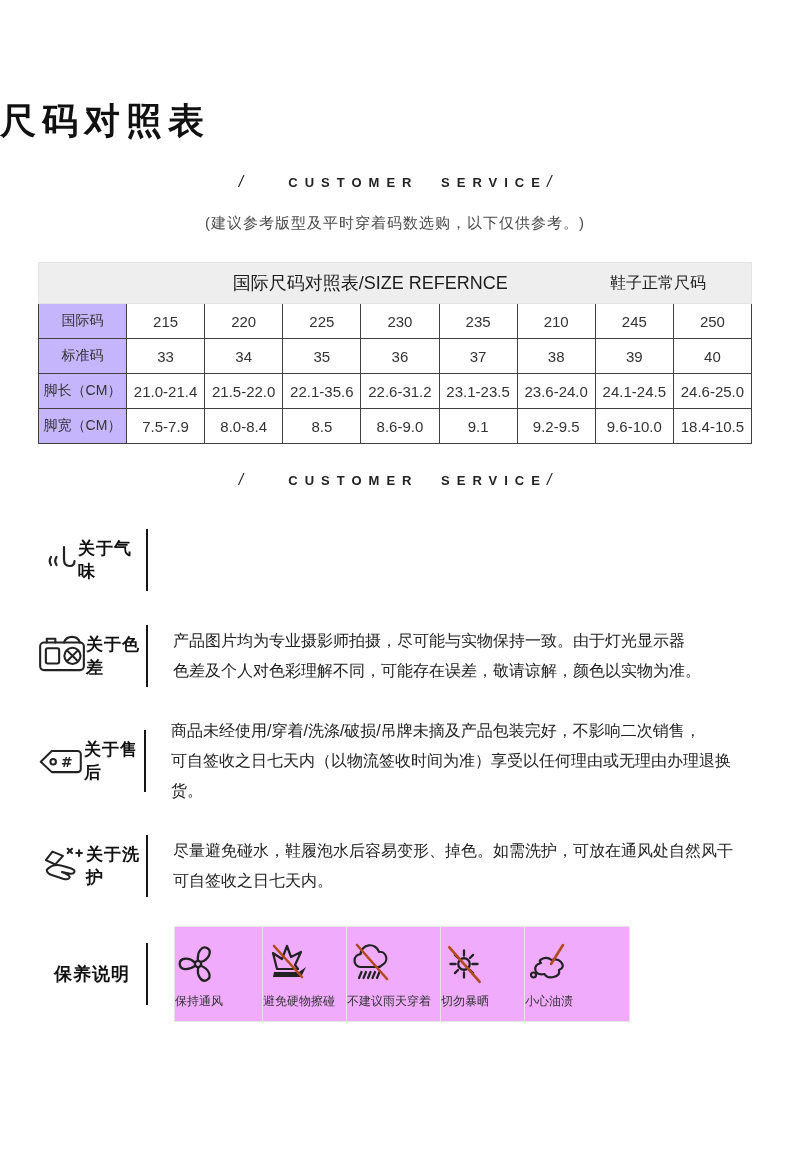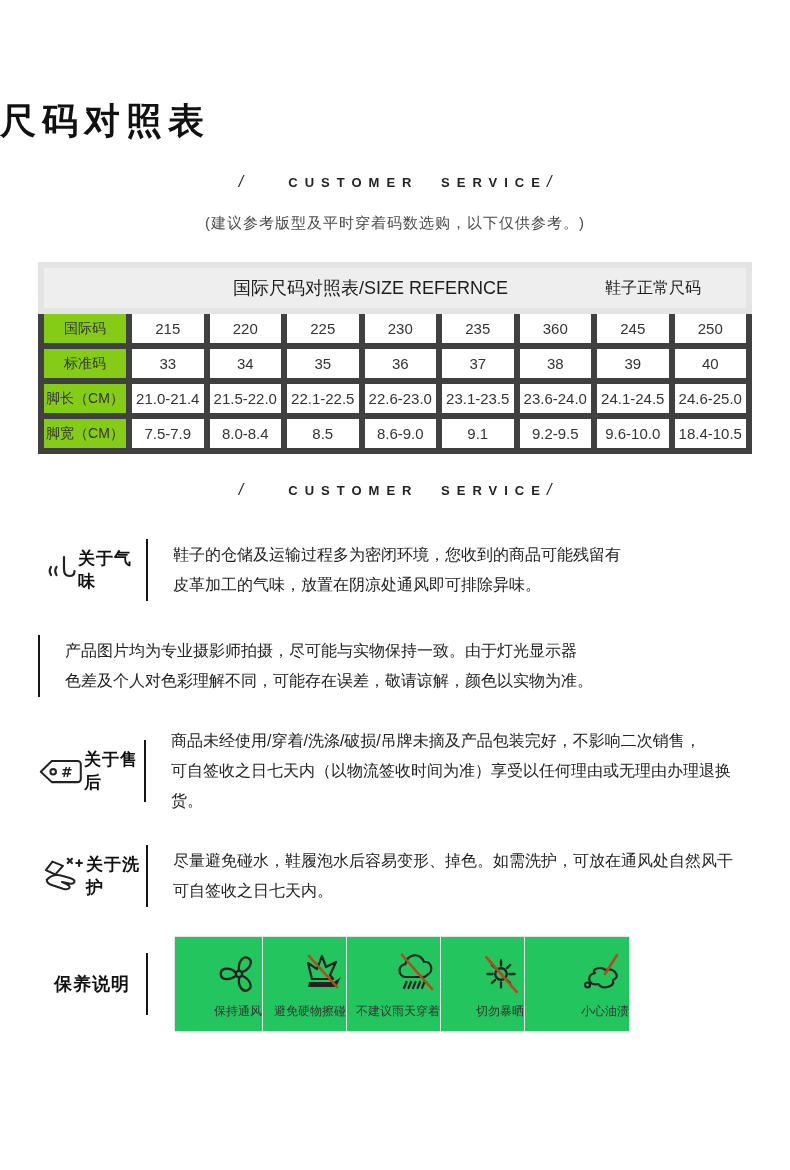--- a/index.html
+++ b/index.html
@@ -18,55 +18,55 @@
     word-spacing:12px; color:#222; margin-top:27px;
   }
   .cs-line .slash { font-style:italic; font-size:16px; font-weight:400; letter-spacing:0; }
   .note { text-align:center; font-size:15px; color:#4a4a4a; margin-top:23px; letter-spacing:1px; }
 
   
   .table-wrap { width:714px; margin:29px auto 0; }
   table.size-table { width:100%; border-collapse:collapse; table-layout:fixed; }
   table.size-table col.c-label { width:88px; }
   table.size-table td {
-    border:6px solid #404040; text-align:center; vertical-align:middle;
+    border:1px solid #404040; text-align:center; vertical-align:middle;
     height:35px; font-size:15px; color:#333; background:#fff; padding:0 1px;
     overflow:hidden; white-space:nowrap;
   }
   table.size-table td.thead-cell { background:#eeeeee; height:40px; border-color:#e4e4e4; }
   .thead-inner { position:relative; height:40px; }
   .thead-title {
     position:absolute; left:46.5%; top:50%; transform:translate(-50%,-50%);
     font-size:18px; color:#1c1c1c; white-space:nowrap;
   }
   .thead-right {
     position:absolute; right:44px; top:50%; transform:translateY(-50%);
     font-size:16px; color:#1c1c1c; white-space:nowrap;
   }
-  table.size-table td.lbl { background:#84cc16; font-size:14px; color:#333; }
+  table.size-table td.lbl { background:#c4b5fd; font-size:14px; color:#333; }
 
   
   .tips-title { margin-top:59px; }
   .tips-items { margin-top:35px; }
   .tip-item { display:flex; align-items:center; margin:0 38px 24px 38px; min-height:72px; }
   .tip-left { width:108px; display:flex; flex-direction:row; align-items:center; justify-content:center; }
   .tip-left .icon { height:36px; display:flex; align-items:flex-end; justify-content:center; margin-bottom:5px; }
   .tip-label { font-size:17px; font-weight:700; color:#111; letter-spacing:1px; }
   .tip-divider { width:2px; height:62px; background:#151515; flex:none; }
   .tip-text { margin-left:25px; font-size:16px; line-height:30px; color:#222; }
 
   
   .care-row { display:flex; align-items:center; margin:12px 38px 0 38px; }
   .care-label-wrap { width:108px; display:flex; align-items:center; justify-content:center; }
   .care-label { font-size:18px; font-weight:700; color:#111; letter-spacing:1px; }
   .care-divider { width:2px; height:62px; background:#151515; flex:none; }
   .care-boxes { display:flex; margin-left:26px; border:1px solid #e5e5e5; }
   .care-box {
-    height:94px; display:flex; flex-direction:column; align-items:flex-end;
-    justify-content:center; border-right:1px solid #e5e5e5; background:#22c55e;
+    height:94px; display:flex; flex-direction:column; align-items:flex-start;
+    justify-content:center; border-right:1px solid #e5e5e5; background:#f0abfc;
   }
   .care-box:last-child { border-right:none; }
   .care-box .icon { height:50px; display:flex; align-items:center; justify-content:center; }
   .care-box-label { font-size:12px; color:#333; margin-top:4px; white-space:nowrap; }
   .b1 { width:88px; } .b2 { width:84px; } .b3 { width:94px; } .b4 { width:84px; } .b5 { width:104px; }
 
   svg .ink { stroke:#222; fill:none; stroke-width:2.2; stroke-linecap:round; stroke-linejoin:round; }
   svg .ink-fill { fill:#222; stroke:none; }
   svg .red { stroke:#b34a1f; fill:none; stroke-width:2.6; stroke-linecap:round; }
 </style>
@@ -104,41 +104,41 @@
             </div>
           </td>
         </tr>
         <tr>
           <td class="lbl">国际码</td>
           <td>215</td>
           <td>220</td>
           <td>225</td>
           <td>230</td>
           <td>235</td>
-          <td>360</td>
+          <td>210</td>
           <td>245</td>
           <td>250</td>
         </tr>
         <tr>
           <td class="lbl">标准码</td>
           <td>33</td>
           <td>34</td>
           <td>35</td>
           <td>36</td>
           <td>37</td>
           <td>38</td>
           <td>39</td>
           <td>40</td>
         </tr>
         <tr>
           <td class="lbl">脚长（CM）</td>
           <td>21.0-21.4</td>
           <td>21.5-22.0</td>
-          <td>22.1-22.5</td>
-          <td>22.6-23.0</td>
+          <td>22.1-35.6</td>
+          <td>22.6-31.2</td>
           <td>23.1-23.5</td>
           <td>23.6-24.0</td>
           <td>24.1-24.5</td>
           <td>24.6-25.0</td>
         </tr>
         <tr>
           <td class="lbl">脚宽（CM）</td>
           <td>7.5-7.9</td>
           <td>8.0-8.4</td>
           <td>8.5</td>
@@ -163,27 +163,36 @@
         <span class="icon">
           <svg width="40" height="32" viewBox="0 0 40 32">
             <path class="ink" d="M26 3 v12 q0 7 5.5 7 q5 0 5-5"></path>
             <path class="ink" d="M13 13 q-2.6 4 0 8"></path>
             <path class="ink" d="M18.5 13 q-2.6 4 0 8"></path>
           </svg>
         </span>
         <span class="tip-label">关于气味</span>
       </div>
       <div class="tip-divider"></div>
-      <div class="tip-text">
-        <div>鞋子的仓储及运输过程多为密闭环境，您收到的商品可能残留有</div>
-        <div>皮革加工的气味，放置在阴凉处通风即可排除异味。</div>
-      </div>
     </div>
 
     <div class="tip-item">
+      <div class="tip-left">
+        <span class="icon">
+          <svg width="48" height="38" viewBox="0 0 50 40">
+            <rect class="ink" x="2" y="9" width="46" height="29" rx="4"></rect>
+            <path class="ink" d="M9 9 v-4 h9 v4"></path>
+            <path class="ink" d="M27 9 c1.5-4 4.5-6 8.5-6 c4 0 7 2 8.5 6"></path>
+            <rect class="ink" x="8" y="15" width="14" height="16" rx="2"></rect>
+            <circle class="ink" cx="36" cy="23" r="8.5"></circle>
+            <path class="ink" d="M30.5 17.5 l11 11 M41.5 17.5 l-11 11"></path>
+          </svg>
+        </span>
+        <span class="tip-label">关于色差</span>
+      </div>
       <div class="tip-divider"></div>
       <div class="tip-text">
         <div>产品图片均为专业摄影师拍摄，尽可能与实物保持一致。由于灯光显示器</div>
         <div>色差及个人对色彩理解不同，可能存在误差，敬请谅解，颜色以实物为准。</div>
       </div>
     </div>
 
     <div class="tip-item">
       <div class="tip-left">
         <span class="icon">

